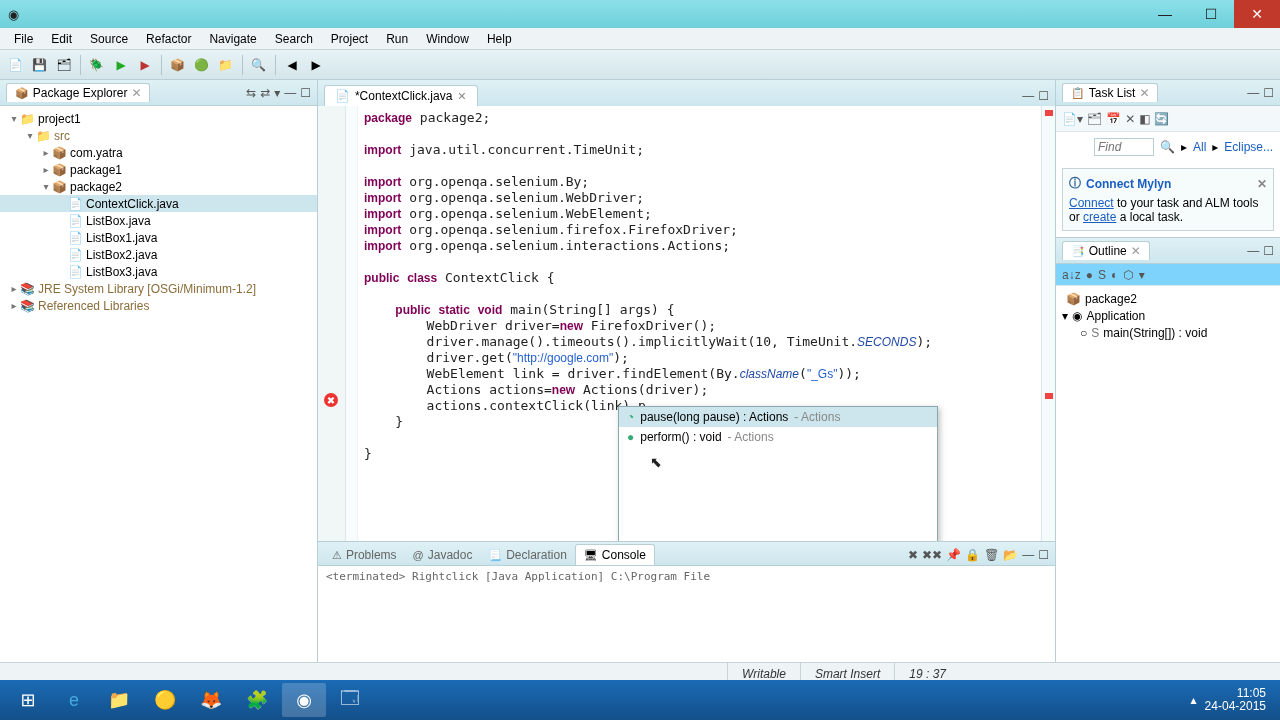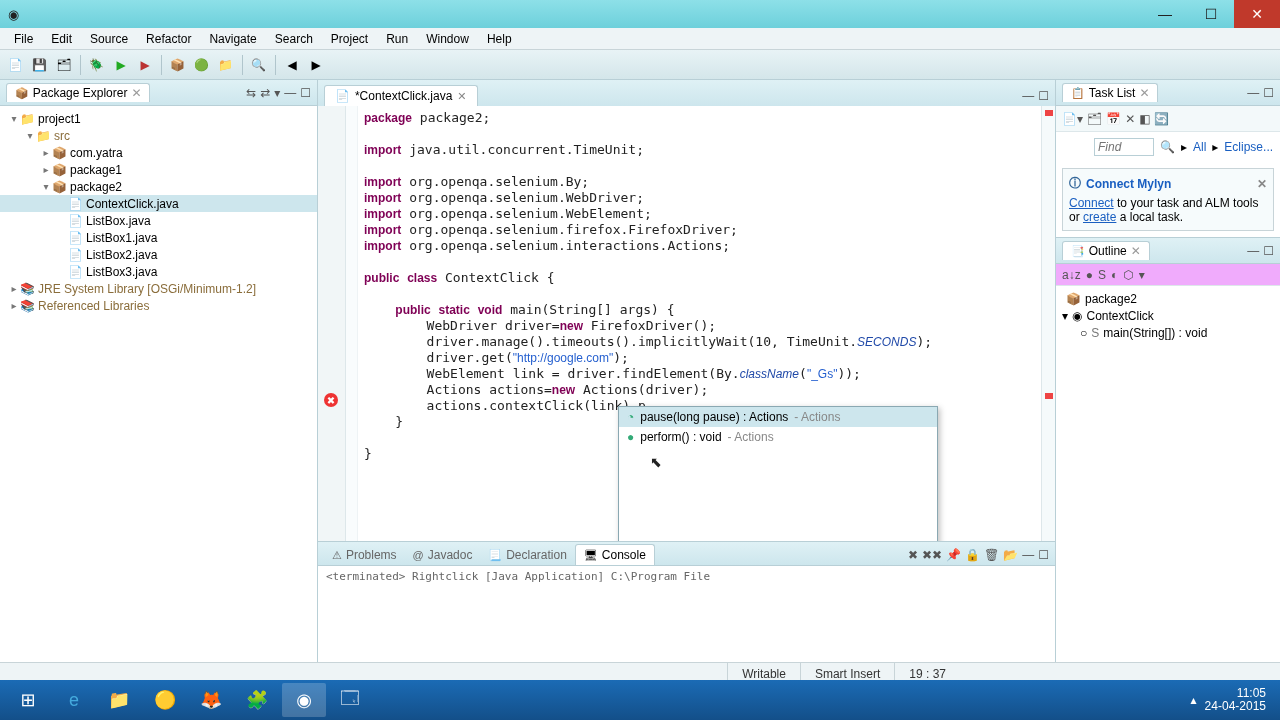--- a/index.html
+++ b/index.html
@@ -59,21 +59,21 @@
 .tasklist { border-bottom:1px solid #b8cfd6; }
 .tasklist-body { padding:6px; }
 .find-row { display:flex; align-items:center; gap:6px;margin-left:32px; }
 .find-row input { width:60px; border:1px solid #b8cfd6; height:18px; padding:0 3px; font-style:italic; color:#888; }
 .find-row .link { color:#1a5fc1; cursor:pointer; }
 .mylyn { border:1px solid #c8d4d8; margin:6px; padding:6px; background:#f6fbfc; font-size:11px; }
 .mylyn-title { color:#1a5fc1; font-weight:bold; display:flex; align-items:center; gap:5px; margin-bottom:4px; }
 .mylyn a { color:#1a5fc1; text-decoration:underline; }
 .outline-body { padding:4px 6px; font-size:11px; }
 .outline-item { display:flex; align-items:center; gap:4px; height:17px; }
-.statusbar { height:22px; background:#eef4f6; border-top:1px solid #c8d4d8; display:flex; align-items:flex-end; font-size:11px; color:#333; }
+.statusbar { height:22px; background:#eef4f6; border-top:1px solid #c8d4d8; display:flex; align-items:flex-end; font-size:11px; color:#333;font-style:italic; }
 .statusbar .seg { padding:0 14px; border-left:1px solid #c8d4d8; height:100%; display:flex; align-items:center; }
 .taskbar { position:absolute; bottom:0; left:0; right:0; height:40px; background:linear-gradient(#1b6bb5,#134f89); display:flex; align-items:center; padding:0 6px; color:#fff; }
 .tb-app { width:44px; height:34px; display:flex; align-items:center; justify-content:center; font-size:18px; border-radius:2px; margin-right:2px; }
 .tb-app.active { background:rgba(255,255,255,0.2); }
 .tb-right { margin-left:auto; display:flex; align-items:center; gap:8px; font-size:11px; padding-right:8px; }
 .sm-ico { font-size:13px; }
 .pkg-brown { color:#8a6d3b; }
 .cursor-ptr { position:absolute; left:332px; top:348px; font-size:14px; color:#222; pointer-events:none; }
 </style>
 </head>
@@ -320,38 +320,38 @@
       </div>
     </div>
     <div style="flex:1;display:flex;flex-direction:column">
       <div class="view-header">
         <div class="view-tab">📑 <span>Outline</span> <span style="color:#999">✕</span></div>
         <div class="view-tools">
             <span>—</span>
             <span>☐</span>
           </div>
       </div>
-      <div style="height:22px;background:#f0abfc;border-bottom:1px solid #dde7ea;display:flex;align-items:center;gap:5px;padding:0 6px;color:#555;font-size:11px">
+      <div style="height:22px;background:#7dd3fc;border-bottom:1px solid #dde7ea;display:flex;align-items:center;gap:5px;padding:0 6px;color:#555;font-size:11px">
         <span>a↓z</span>
         <span>●</span>
         <span>S</span>
         <span>◐</span>
         <span>⬡</span>
         <span>▾</span>
       </div>
       <div class="outline-body" id="outline-tree">
           <div class="outline-item" style="padding-left: 0px;">
             <span class="twisty"></span>
             <span>📦</span>
             <span>package2</span>
           </div>
           <div class="outline-item" style="padding-left: 0px;">
             <span class="twisty">▾</span>
             <span>◉</span>
-            <span>ContextClick</span>
+            <span>Application</span>
           </div>
           <div class="outline-item" style="padding-left: 14px;">
             <span class="twisty"></span>
             <span>○</span>
             <sup style="color:#777">S</sup>
             <span>main(String[]) : void</span>
           </div>
         </div>
     </div>
   </div>

